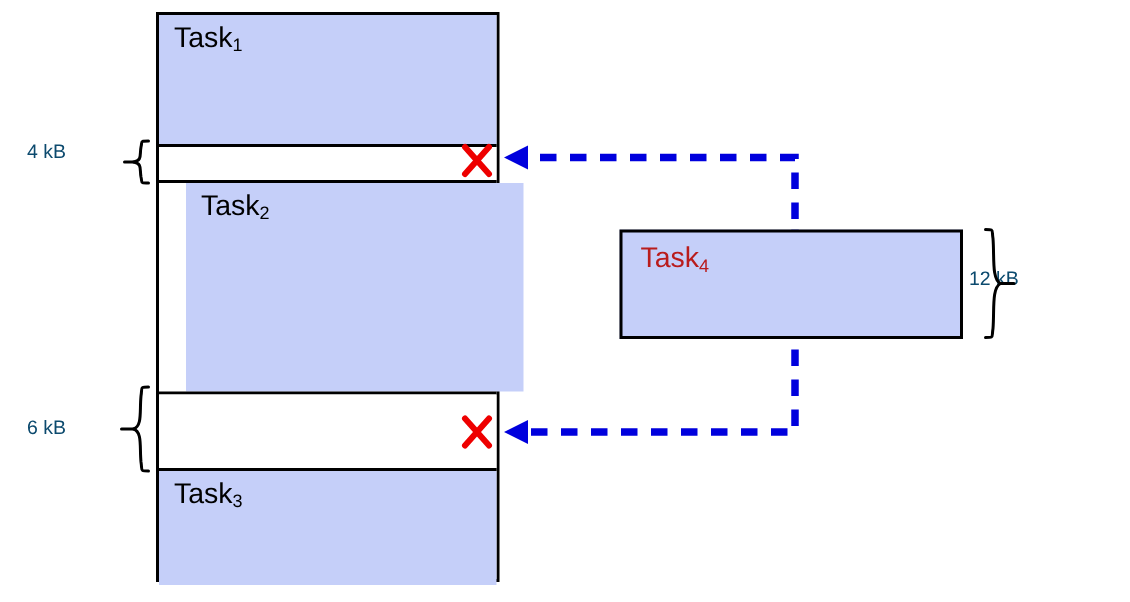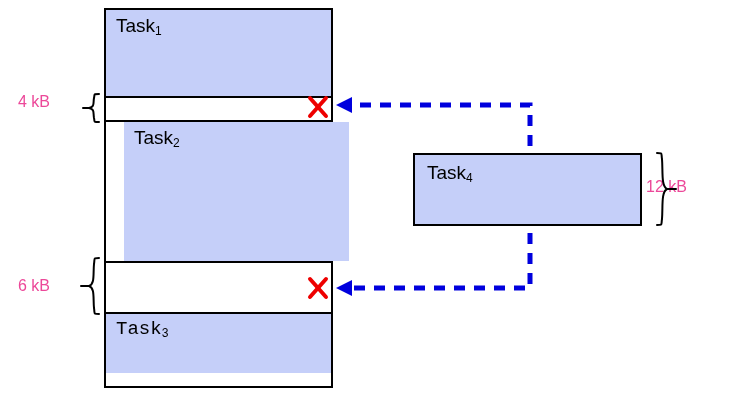--- a/index.html
+++ b/index.html
@@ -73,35 +73,35 @@
     background: #c5cff9;
     border: 2px solid #000000;
     box-sizing: border-box;
     z-index: 6;
   }
   .task4-label {
     position: absolute;
     left: 12px;
     top: 8px;
     font-size: 19px;
-    color: #000000;
+    color: #b91c1c;
     line-height: 1;
     white-space: nowrap;
   }
   .task4-label sub {
     font-size: 12px;
     vertical-align: baseline;
     position: relative;
     top: 3px;
   }
   
   .size-label {
     position: absolute;
-    font-size: 16px;
-    color: #ec4899;
+    font-size: 13px;
+    color: #0c4a6e;
     line-height: 1;
     white-space: nowrap;
   }
   #label-4kb { left: 18px;  top: 94px; }
   #label-8kb { left: 18px;  top: 278px; }
   #label-12kb { left: 646px; top: 179px; }
   
   .brace {
     position: absolute;
     z-index: 4;
@@ -138,21 +138,21 @@
     <div class="seg-divider" style="top:110px;"></div>
 
     <div class="mem-seg seg-filled" style="top:112px; height:139px;margin-left:18px;">
       <span class="seg-label"><span>Task</span><sub>2</sub></span>
     </div>
     <div class="seg-divider" style="top:251px;"></div>
 
     <div class="mem-seg seg-free" style="top:253px; height:49px;"></div>
     <div class="seg-divider" style="top:302px;"></div>
 
-    <div class="mem-seg seg-filled" style="top:304px; height:59px;font-family:Liberation Mono, monospace;">
+    <div class="mem-seg seg-filled" style="top:304px; height:76px;">
       <span class="seg-label"><span>Task</span><sub>3</sub></span>
     </div>
   </div>
 
   <svg class="brace" style="left:78px; top:92px;" width="24" height="32" viewBox="0 0 24 32">
     <path d="M 21 2 C 15 2, 17 2, 16 6 C 15 11, 17 15, 11 16 C 17 17, 15 21, 16 26 C 17 30, 15 30, 21 30" fill="none" stroke="#000000" stroke-width="2" stroke-linecap="round" stroke-linejoin="round"></path>
     <line x1="11" y1="16" x2="5" y2="16" stroke="#000000" stroke-width="2" stroke-linecap="round"></line>
   </svg>
 
   <svg class="brace" style="left:78px; top:256px;" width="24" height="60" viewBox="0 0 24 60">

